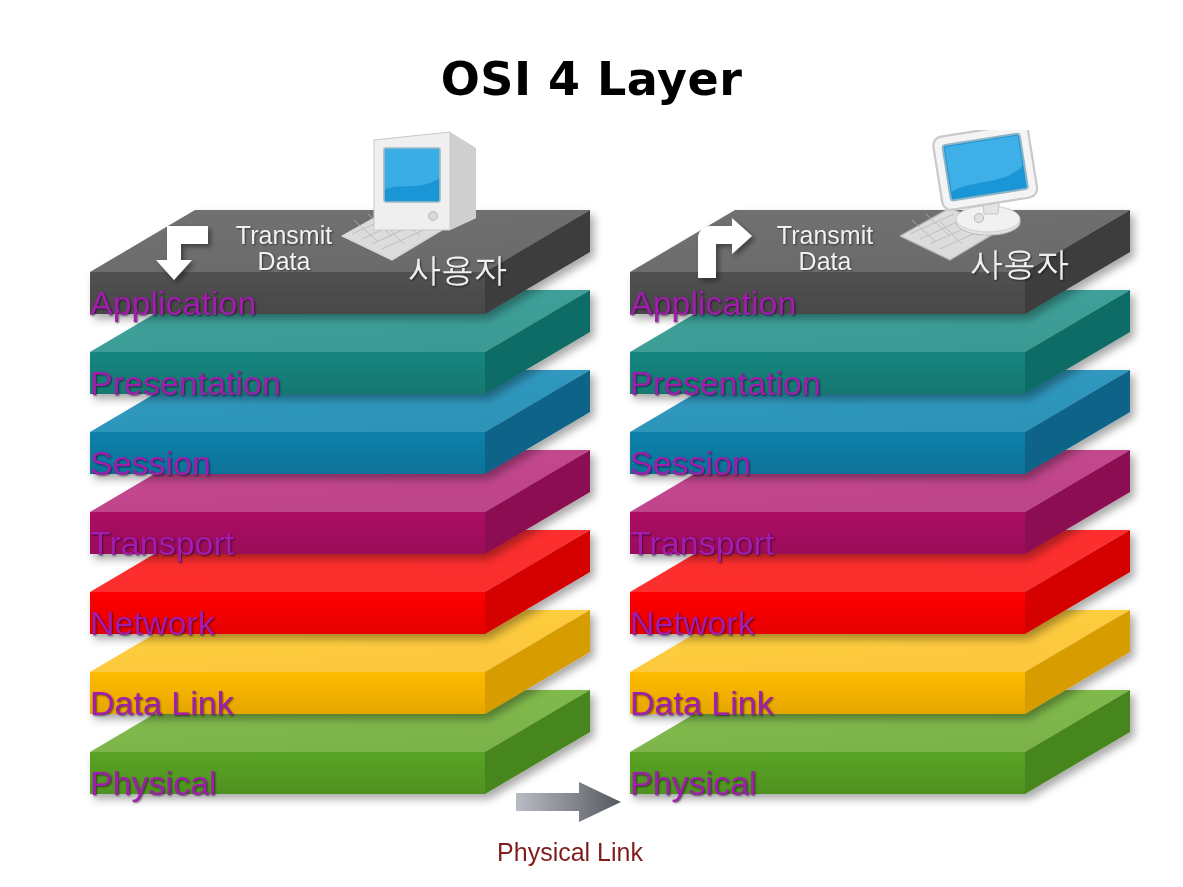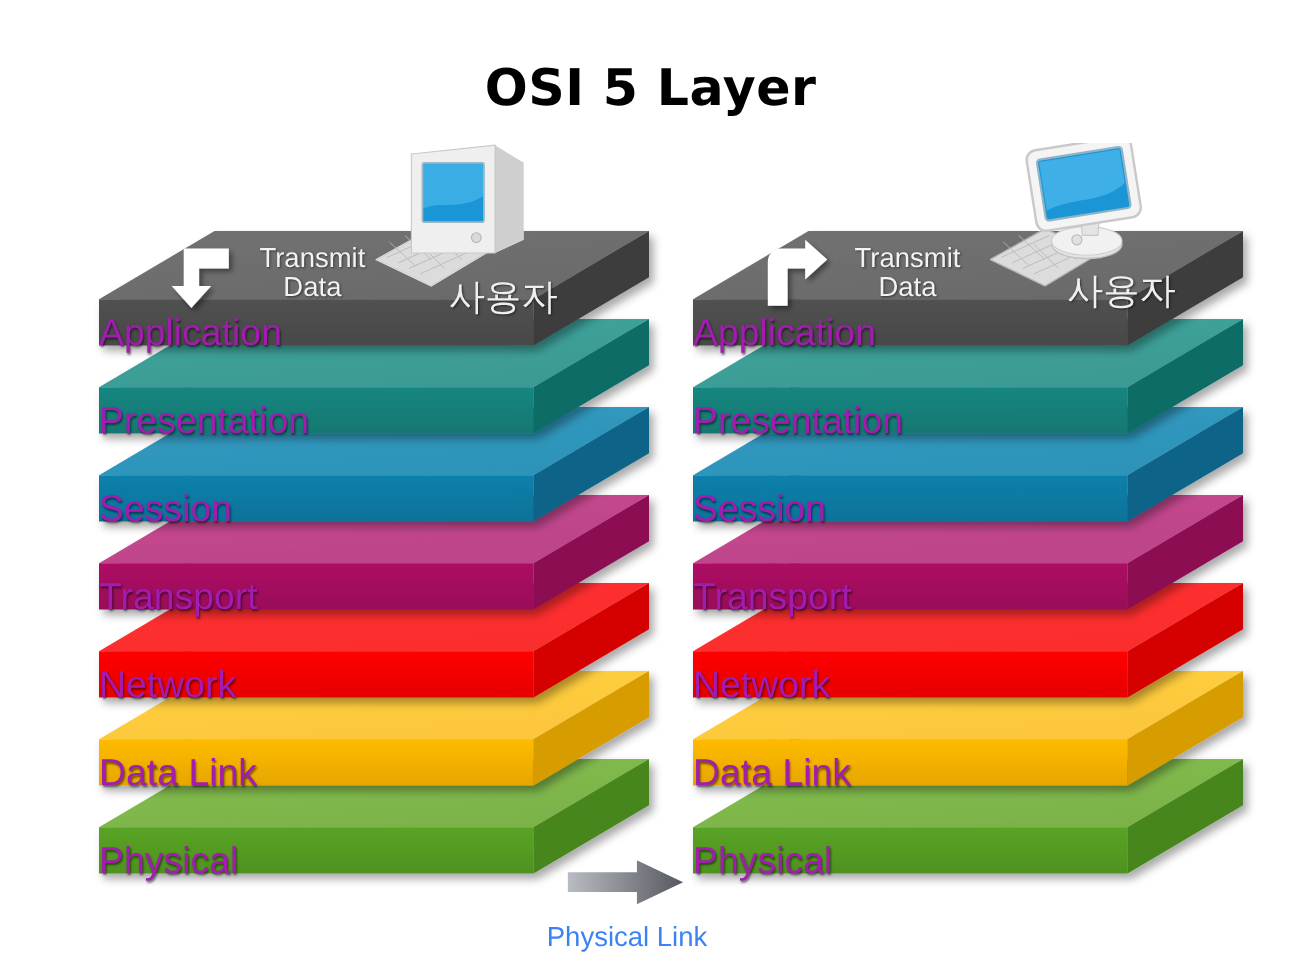--- a/index.html
+++ b/index.html
@@ -118,27 +118,27 @@
     width: 105px;
     height: 40px;
   }
   #physical-link-label {
     position: absolute;
     left: 430px;
     top: 838px;
     width: 280px;
     text-align: center;
     font-size: 25px;
-    color: #3b82f6;
+    color: #7f1d1d;
   }
 </style>
 </head>
 <body>
 
-<div class="page-title">OSI 5 Layer</div>
+<div class="page-title">OSI 4 Layer</div>
 
 <div class="stack" id="stack-left">
     <div class="flow-arrow stack-left-flow" style="top: 46px; z-index: 98;"><svg viewBox="0 0 34 52" width="34" height="52" aria-hidden="true">
     <defs>
           <filter id="fad" x="-30%" y="-20%" width="180%" height="150%">
       <feDropShadow dx="3" dy="3" stdDeviation="2.4" flood-color="#000" flood-opacity="0.4"></feDropShadow>
           </filter>
         </defs>
     <path d="M11,0 L23,0 L23,28 L34,28 L17,52 L0,28 L11,28 Z" fill="#ffffff" filter="url(#fad)"></path>
   </svg></div>

